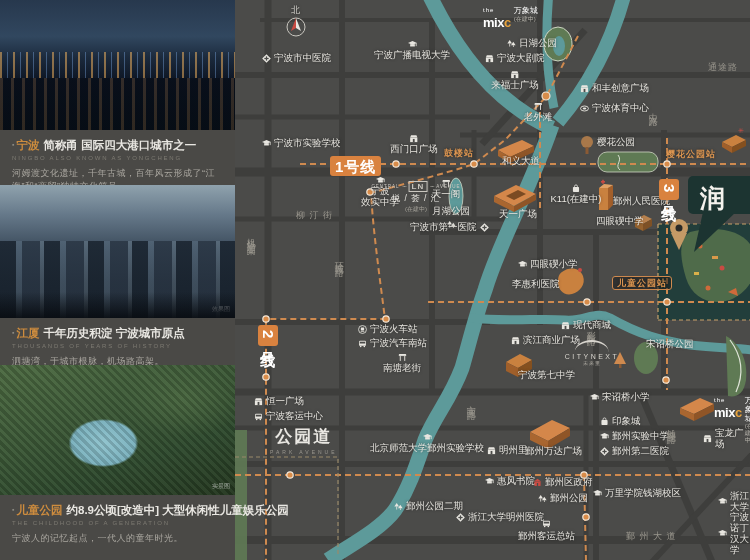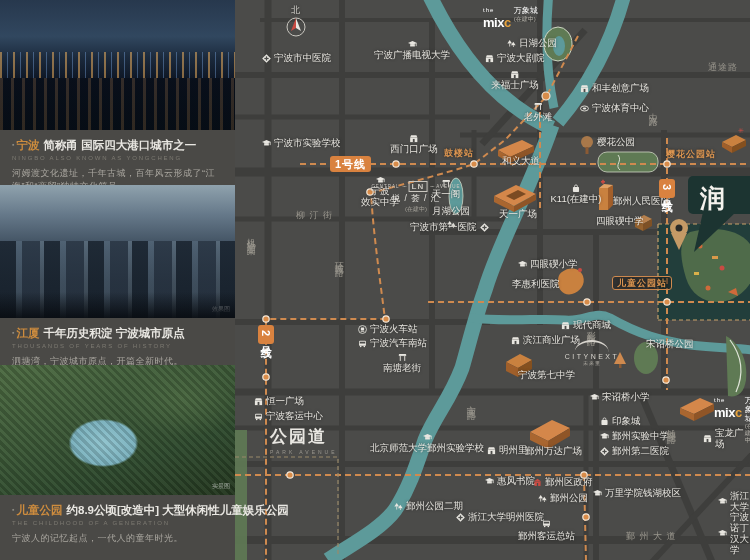--- a/index.html
+++ b/index.html
@@ -37,42 +37,42 @@
   
   #labels{position:absolute;inset:0;z-index:3;}
   .lab{position:absolute;display:flex;align-items:center;gap:3px;color:#e8e6e0;
        font-size:9.5px;line-height:1.15;white-space:pre-line;text-shadow:0 0 3px rgba(0,0,0,.55);}
   .lab .ic{width:9px;height:9px;flex:0 0 auto;}
   .lab.pos-t{flex-direction:column;gap:1px;transform:translateX(-50%);text-align:center;}
   .lab.road{color:#98958c;font-size:9px;letter-spacing:1px;text-shadow:none;}
   .lab.vert{writing-mode:vertical-rl;letter-spacing:2px;}
   .lab.stn{color:#dc9550;font-size:9px;font-weight:bold;letter-spacing:1px;}
   .lab.stnbox{border:1px solid #cf8a4f;border-radius:3px;padding:1px 4px;background:rgba(30,30,28,.55);}
-  .lab.badge{background:#d9823f;color:#fff;font-size:11px;font-weight:bold;border-radius:3px;
+  .lab.badge{background:#d9823f;color:#fff;font-size:15px;font-weight:bold;border-radius:3px;
              padding:1.5px 5px;letter-spacing:1px;text-shadow:none;}
   .lab.badge.vert{padding:5px 1.5px;}
   .lab.north{font-size:9px;color:#d8d6d0;}
   
   .mixc{position:absolute;z-index:4;color:#fff;display:flex;gap:3px;align-items:flex-start;}
   .mixc .big{font-weight:bold;font-size:13px;line-height:.9;letter-spacing:-.5px;}
   .mixc .the{font-size:6px;display:block;letter-spacing:1px;}
   .mixc .c{color:#e8a33c;}
   .mixc .cn{font-size:8px;line-height:1.1;}
   .mixc .note{font-size:6px;color:#b5b2aa;}
   .central{position:absolute;z-index:4;text-align:center;color:#e8e6e0;transform:translateX(-50%);}
   .central .row1{font-size:4.5px;letter-spacing:1px;color:#c9c6bf;display:flex;align-items:center;gap:3px;justify-content:center;}
   .central .logo{font-size:8px;font-weight:bold;border:1px solid #c9c6bf;padding:0 2px;}
   .central .dash{letter-spacing:-1px;}
   .central .cn{font-size:8.5px;margin-top:1px;letter-spacing:1px;}
   .central .note{font-size:6px;color:#a5a29a;}
   .citynext{position:absolute;z-index:4;text-align:center;color:#d8d5ce;transform:translateX(-50%);}
   .citynext .arc{width:34px;height:10px;border-top:2px solid #d8d5ce;border-radius:50% 50% 0 0/100% 100% 0 0;margin:0 auto;}
   .citynext .en{font-size:7px;letter-spacing:2.5px;margin-top:1px;}
   .citynext .cn{font-size:5px;letter-spacing:1px;color:#a5a29a;}
-  .parkave{position:absolute;z-index:4;color:#e9e7e2;}
+  .parkave{position:absolute;z-index:4;color:#e9e7e2;text-align:center;}
   .parkave .cn{font-size:17px;font-weight:bold;letter-spacing:2px;}
   .parkave .en{font-size:5px;letter-spacing:3px;color:#9a978f;margin-top:1px;}
   .proj-name{position:absolute;z-index:6;color:#f5f3ee;font-size:25px;font-weight:bold;letter-spacing:13px;white-space:nowrap;}
 </style>
 </head>
 <body>
 <div id="app">
 
 <svg id="mapsvg" width="750" height="560" viewBox="0 0 750 560" style="position:absolute;inset:0;z-index:1;">
 
@@ -490,21 +490,21 @@
     <div class="trow"><span class="bullet">▪</span><span class="tag">宁波</span><span>简称甬 国际四大港口城市之一</span></div>
     <div class="sub">NINGBO ALSO KNOWN AS YONGCHENG</div>
     <div class="body">河姆渡文化遗址，千年古城，百年风云形成了“江海”和“商贸”独特文化符号。</div>
   </div>
   <div class="photo" id="photo2">
     <span class="note">效果图</span>
   </div>
   <div class="cap" id="cap2">
     <div class="trow"><span class="bullet">▪</span><span class="tag">江厦</span><span>千年历史积淀 宁波城市原点</span></div>
     <div class="sub">THOUSANDS OF YEARS OF HISTORY</div>
-    <div class="body">泗塘湾，宁波城市原点，开篇全新时代。</div>
+    <div class="body">泗塘湾，于城市根脉，机场路高架。</div>
   </div>
   <div class="photo" id="photo3">
     <span class="note">实景图</span>
   </div>
   <div class="cap" id="cap3">
     <div class="trow"><span class="bullet">▪</span><span class="tag">儿童公园</span><span>约8.9公顷[改造中] 大型休闲性儿童娱乐公园</span></div>
     <div class="sub">THE CHILDHOOD OF A GENERATION</div>
     <div class="body">宁波人的记忆起点，一代人的童年时光。</div>
   </div>
 </div>

